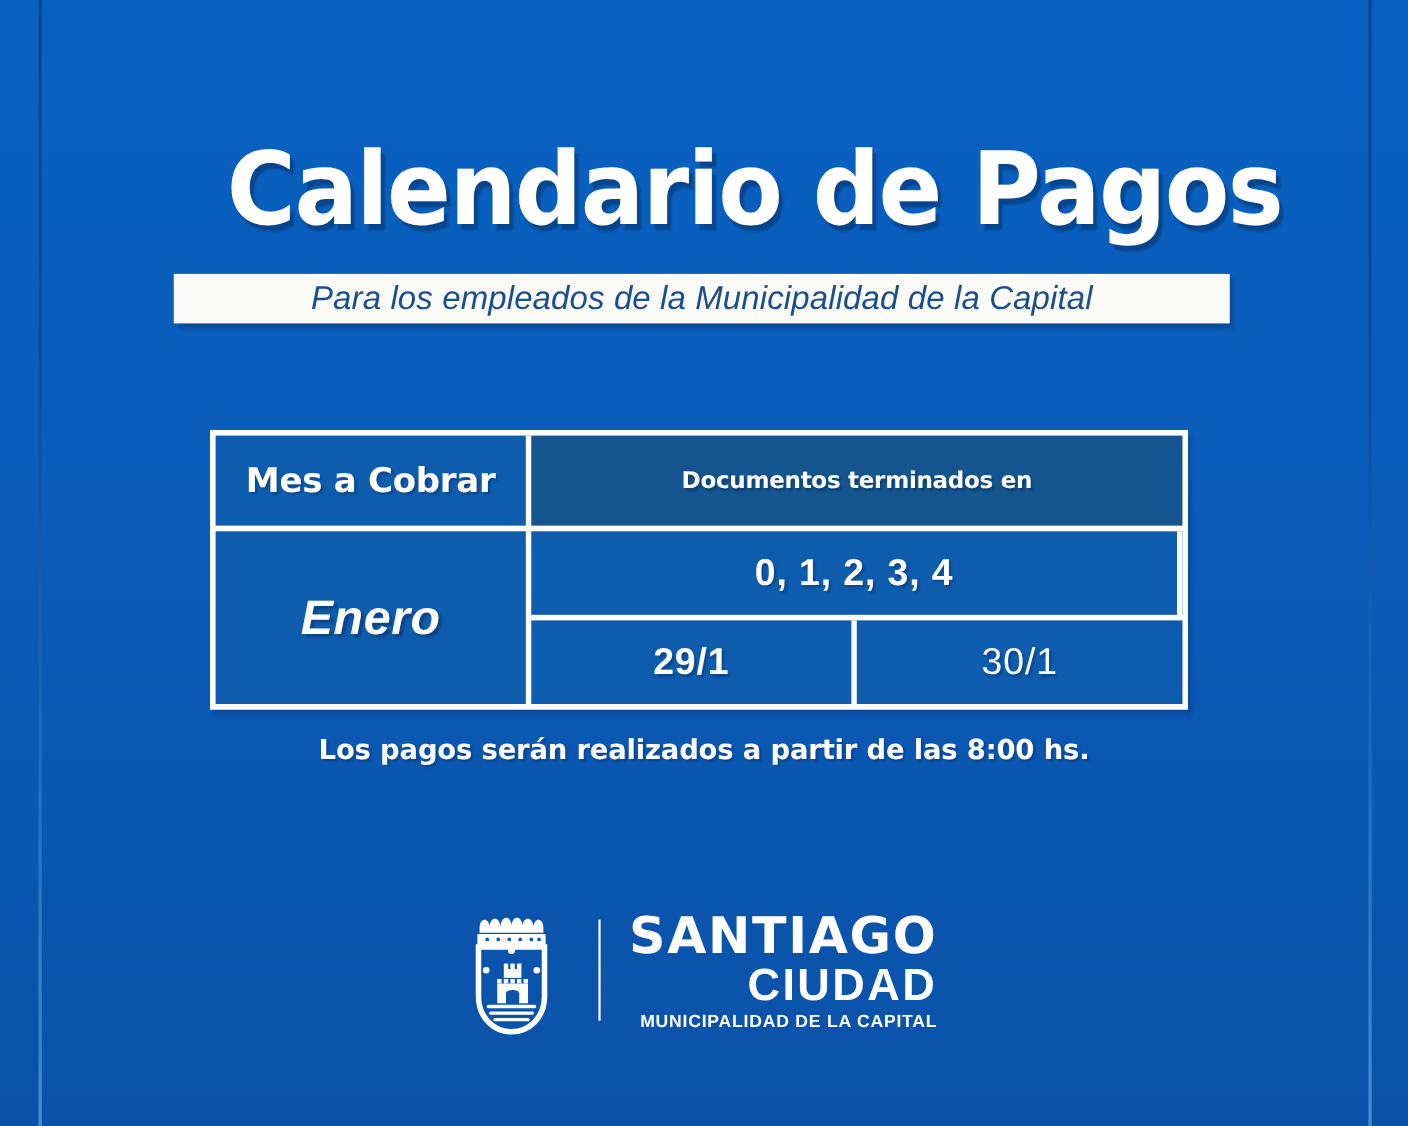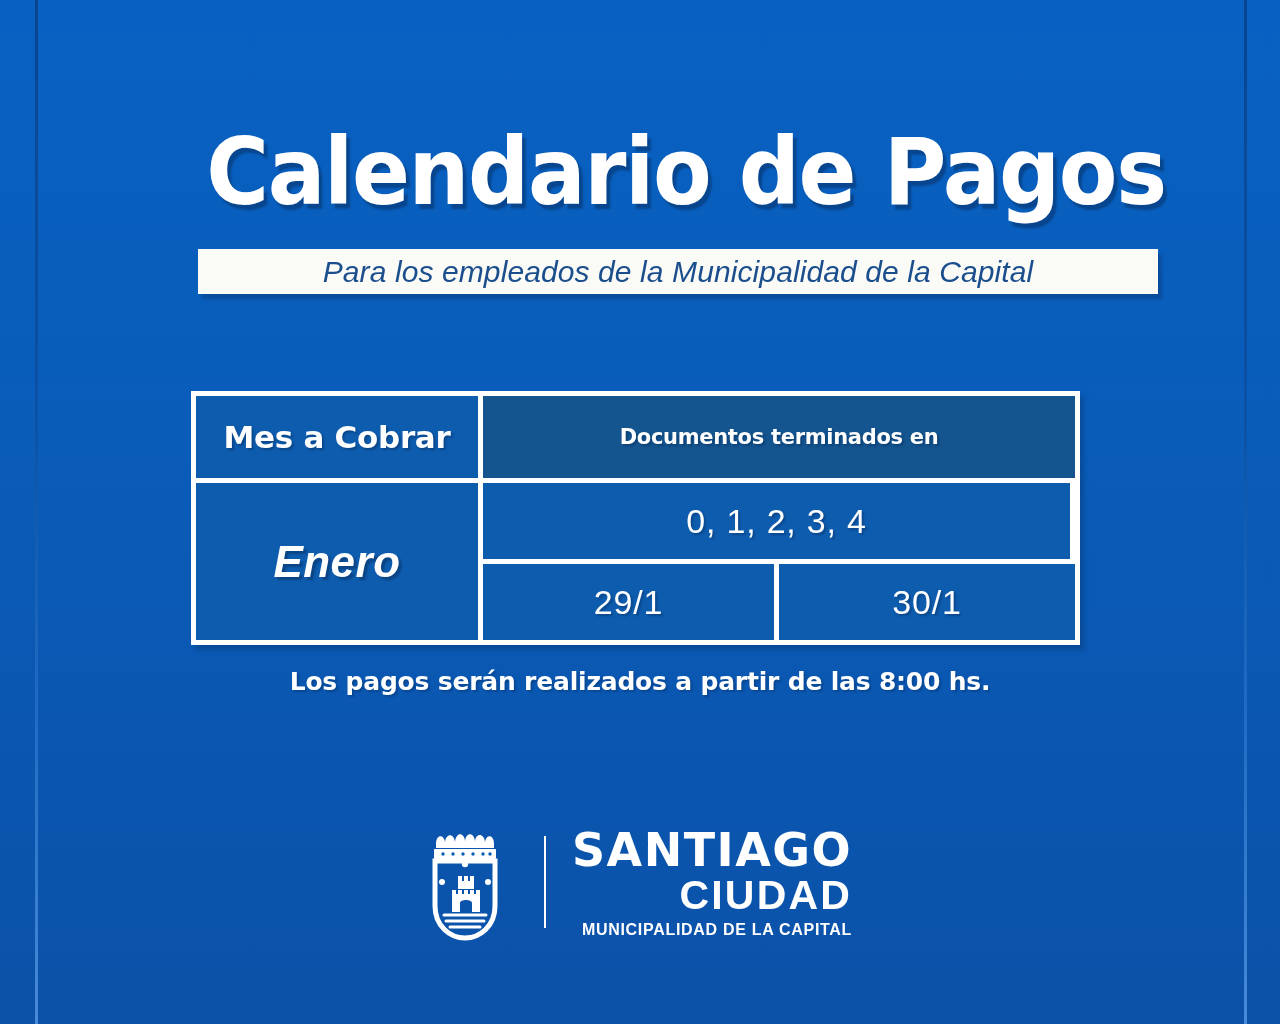--- a/index.html
+++ b/index.html
@@ -65,21 +65,20 @@
     position: absolute;
     left: 158px;
     top: 249px;
     width: 960px;
     height: 45px;
     background: #FAFAF7;
     box-shadow: 4px 5px 3px rgba(6,40,85,0.30);
     display: flex;
     align-items: center;
     justify-content: center;
-    margin-left: 40px;
   }
   .subtitle-text {
     font-family: "Liberation Sans", sans-serif;
     font-style: italic;
     font-weight: 400;
     font-size: 30px;
     letter-spacing: 0.1px;
     color: #1B4E8C;
     white-space: nowrap;
   }
@@ -165,21 +164,21 @@
     display: flex;
     align-items: center;
     justify-content: center;
     color: #FFFFFF;
     font-family: "Liberation Sans", sans-serif;
     font-weight: 400;
     font-size: 34px;
     letter-spacing: 0.8px;
     text-shadow: 2px 2px 2px rgba(6,40,85,0.38);
   }
-  .date-cell.left { border-right: 5px solid #FFFFFF; }
+  .date-cell.left { border-right: 5px solid #FFFFFF; font-weight: bold; }
 
   
   .note {
     position: absolute;
     left: 0;
     top: 667px;
     width: 1280px;
     text-align: center;
     font-family: "DejaVu Sans", sans-serif;
     font-weight: 700;

